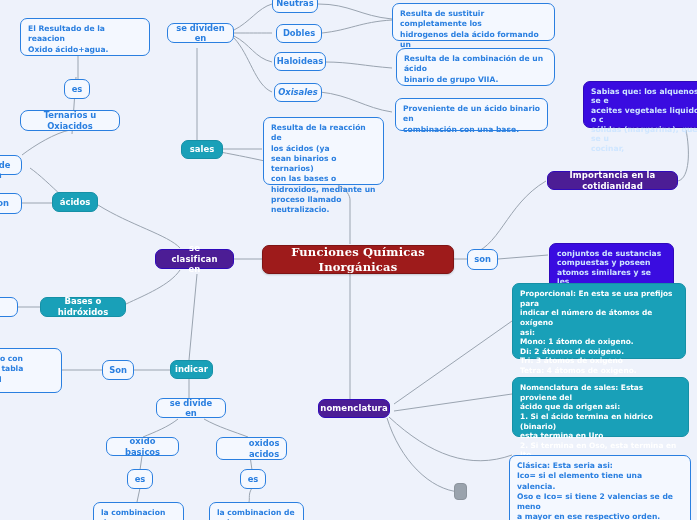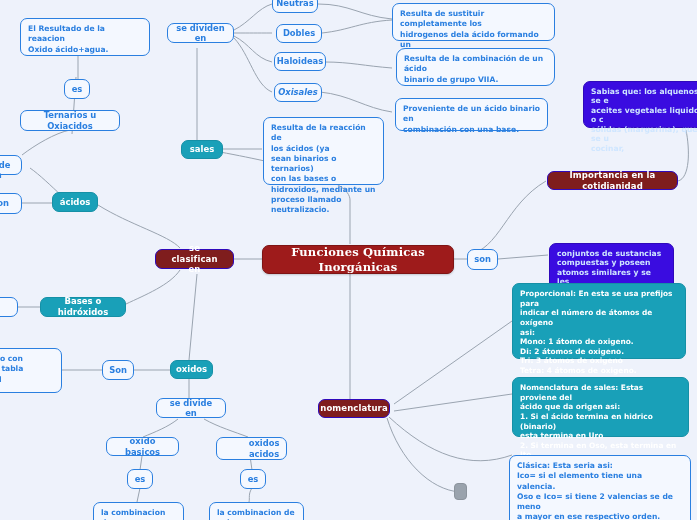--- a/index.html
+++ b/index.html
@@ -45,21 +45,21 @@
     font-size: 11.5px;
     letter-spacing: .2px;
     display: flex;
     align-items: center;
     justify-content: center;
     text-align: center;
     padding: 3px 8px;
     box-shadow: 0 1px 2px rgba(0,0,0,.18);
   }
   .n-purple {
-    background: #7f1d1d;
+    background: #4c1d95;
     border: 1px solid #2f09bb;
     color: #ffffff;
     font-size: 8.5px;
     display: flex;
     align-items: center;
     justify-content: center;
     text-align: center;
     padding: 3px 13px;
     letter-spacing: .1px;
   }
@@ -299,42 +299,42 @@
   </div>
 
   <div class="node n-white" style="left:-16px; top:193px; width:38px; height:21px;">
     <span>on</span>
   </div>
 
   <div class="node n-white" style="left:-30px; top:155px; width:52px; height:20px;">
     <span>e divide en</span>
   </div>
 
-  <div class="node n-white" style="left:20px; top:110px; width:100px; height:21px;">
+  <div class="node n-white" style="left:20px; top:110px; width:100px; height:21px;border-radius:8px;">
     <span>Ternarios u Oxiacidos</span>
   </div>
 
   <div class="node n-white" style="left:64px; top:79px; width:26px; height:20px;">
     <span>es</span>
   </div>
 
   <div class="node n-white-block" style="left:20px; top:18px; width:130px; height:38px;">El Resultado de la
 reaacion
 Oxido ácido+agua.</div>
 
   <div class="node n-teal" style="left:40px; top:297px; width:86px; height:20px;">
     <span>Bases o hidróxidos</span>
   </div>
 
   <div class="node n-white" style="left:-16px; top:297px; width:34px; height:20px;">
     <span></span>
   </div>
 
   <div class="node n-teal" style="left:170px; top:360px; width:43px; height:19px;">
-    <span>oxidos</span>
+    <span>indicar</span>
   </div>
 
   <div class="node n-white" style="left:102px; top:360px; width:32px; height:20px;">
     <span>Son</span>
   </div>
 
   <div class="node n-white-block" style="left:-38px; top:348px; width:100px; height:45px;">Oxígeno con
 e de la tabla
 ando al</div>
 

